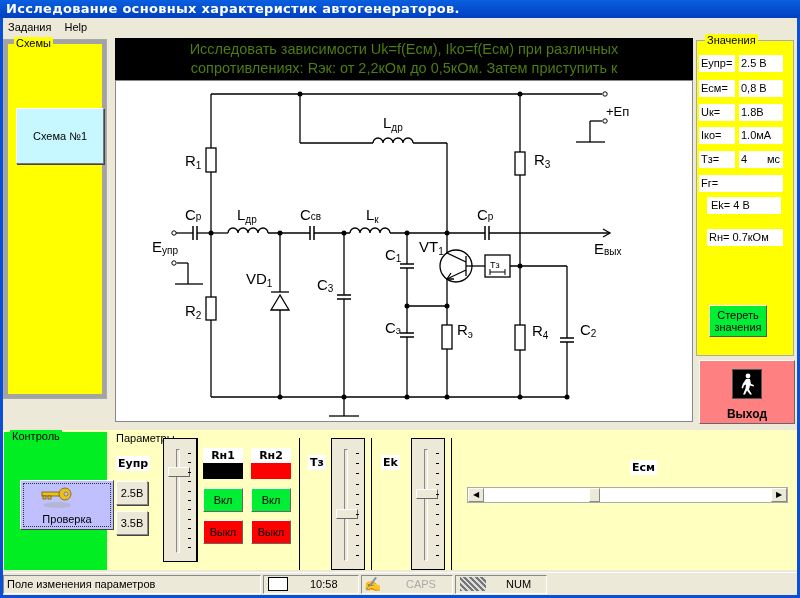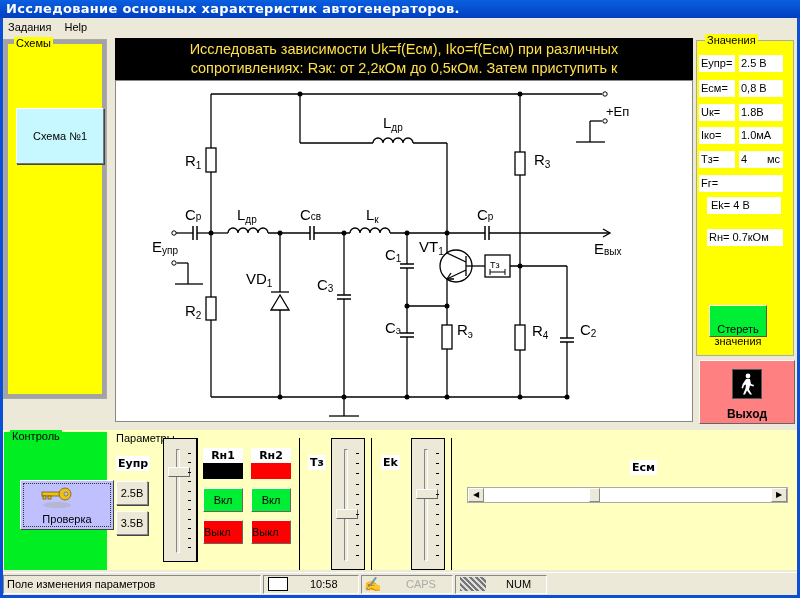--- a/index.html
+++ b/index.html
@@ -8,44 +8,44 @@
 .menubar{position:absolute;left:0;top:18px;width:800px;height:20px;background:#ece9d8;border-left:3px solid #0a4fd6;border-right:3px solid #0a4fd6}
 .menu-item{display:inline-block;padding:3px 5px;font-size:11px;color:#000}
 .frame-l{position:absolute;left:0;top:18px;width:3px;height:580px;background:#0a4fd6}
 .frame-r{position:absolute;right:0;top:18px;width:3px;height:580px;background:#0a4fd6}
 .frame-b{position:absolute;left:0;bottom:0;width:800px;height:3px;background:#0a4fd6}
 .group{position:absolute;border:4px solid #a3a3a3;outline:1px solid #aaa}
 .legend{position:absolute;top:-7px;left:6px;padding:0 2px;font-size:11px;line-height:12px}
 .schemes{left:4px;top:40px;width:102px;height:358px;background:#ffff00}
 .schemes .legend{background:#ffff00}
 .scheme-btn{position:absolute;left:8px;width:88px;height:56px;background:#c8f8ff;border:1px solid;border-color:#fff #777 #777 #fff;box-shadow:1px 1px 0 #444;font-size:11px;display:flex;align-items:center;justify-content:center;cursor:pointer}
-.task-banner{position:absolute;left:115px;top:38px;width:578px;height:42px;background:#000;color:#fde047;font-size:14.5px;text-align:center;line-height:19px;padding-top:2px;overflow:hidden}
+.task-banner{position:absolute;left:115px;top:38px;width:578px;height:42px;background:#000;color:#4d7c0f;font-size:14.5px;text-align:center;line-height:19px;padding-top:2px;overflow:hidden}
 .canvas{position:absolute;left:115px;top:80px;width:578px;height:342px;background:#fff;border:1px solid #888}
 .values{position:absolute;left:696px;top:40px;width:98px;height:316px;background:#ffff00;border:1px solid #aaa}
 .values .legend{background:#ffff00;left:8px}
 .vrow{position:absolute;height:17px;background:#fff;font-size:11px;line-height:17px;padding-left:2px}
-.clear-btn{position:absolute;left:12px;top:264px;width:58px;height:32px;background:#00ee33;border:1px solid;border-color:#fff #555 #555 #fff;font-size:11px;text-align:center;line-height:12px;padding-top:17px;cursor:pointer}
+.clear-btn{position:absolute;left:12px;top:264px;width:58px;height:32px;background:#00ee33;border:1px solid;border-color:#fff #555 #555 #fff;font-size:11px;text-align:center;line-height:12px;padding-top:3px;cursor:pointer}
 .exit-btn{position:absolute;left:699px;top:360px;width:96px;height:64px;background:#ff8080;border:1px solid;border-color:#fff #666 #666 #fff;cursor:pointer}
 .exit-icon{position:absolute;left:32px;top:8px;width:30px;height:30px;background:#000;border:1px solid #555}
 .exit-label{position:absolute;left:0;width:100%;top:46px;text-align:center;font-weight:bold;font-size:12px}
 .bottom-area{position:absolute;left:3px;top:430px;width:794px;height:140px;background:#ffffc0}
 .control{position:absolute;left:4px;top:432px;width:103px;height:138px;background:#00ee22}
 .control .legend{background:#00ee22;left:6px;top:-2px}
 .check-btn{position:absolute;left:16px;top:48px;width:94px;height:50px;background:#c0c0ff;border:1px solid;border-color:#fff #444 #444 #fff;outline:1px dotted #333;outline-offset:-4px;cursor:pointer}
 .check-label{position:absolute;bottom:4px;width:100%;text-align:center;font-size:11px}
 .params-legend{position:absolute;left:114px;top:432px;font-size:11px;background:#ffffc0;padding:0 2px}
 .small-lbl{position:absolute;background:#fff;font-weight:bold;font-size:11px;padding:1px 2px;font-family:"DejaVu Sans",sans-serif}
 .gbtn{position:absolute;width:32px;height:24px;background:#ece9d8;border:1px solid;border-color:#fff #888 #888 #fff;box-shadow:1px 1px 0 #444;font-size:11px;text-align:center;line-height:22px;cursor:pointer}
 .vslider{position:absolute;width:34px;height:124px;background:#ece9d8;border:1px solid #000}
 .vslider .track{position:absolute;left:12px;top:10px;width:4px;height:104px;border:1px solid;border-color:#888 #fff #fff #888}
 .vslider .tick{position:absolute;left:24px;width:3px;height:1px;background:#000}
 .vslider .thumb{position:absolute;left:4px;width:22px;height:10px;background:#ece9d8;border:1px solid;border-color:#fff #666 #666 #fff}
 .colorbox{position:absolute;width:40px;height:16px}
 .onbtn{position:absolute;width:40px;height:24px;background:#00ee33;border:1px solid;border-color:#fff #666 #666 #fff;font-size:11px;text-align:center;line-height:22px;cursor:pointer}
-.offbtn{position:absolute;width:40px;height:24px;background:#ff0000;border:1px solid;border-color:#fff #666 #666 #fff;font-size:11px;text-align:left;line-height:22px;cursor:pointer}
+.offbtn{position:absolute;width:40px;height:24px;background:#ff0000;border:1px solid;border-color:#fff #666 #666 #fff;font-size:11px;text-align:center;line-height:22px;cursor:pointer}
 .vsep{position:absolute;width:1px;background:#000}
 .hscroll{position:absolute;left:467px;top:487px;width:321px;height:16px;background:#fff;border:1px solid #aaa}
 .sbtn{position:absolute;top:0;width:16px;height:14px;background:#ece9d8;border:1px solid;border-color:#fff #888 #888 #fff;font-size:8px;text-align:center;line-height:12px;cursor:pointer}
 .sthumb{position:absolute;top:0;width:11px;height:14px;background:#ece9d8;border:1px solid;border-color:#fff #888 #888 #fff}
 .statusbar{position:absolute;left:3px;top:572px;width:794px;height:23px;background:#ece9d8;border-top:1px solid #fff}
 .sb-panel{position:absolute;top:2px;height:19px;border:1px solid;border-color:#888 #fff #fff #888;font-size:11px;line-height:17px;padding-left:3px}
 </style>
 </head>
 <body>
 

